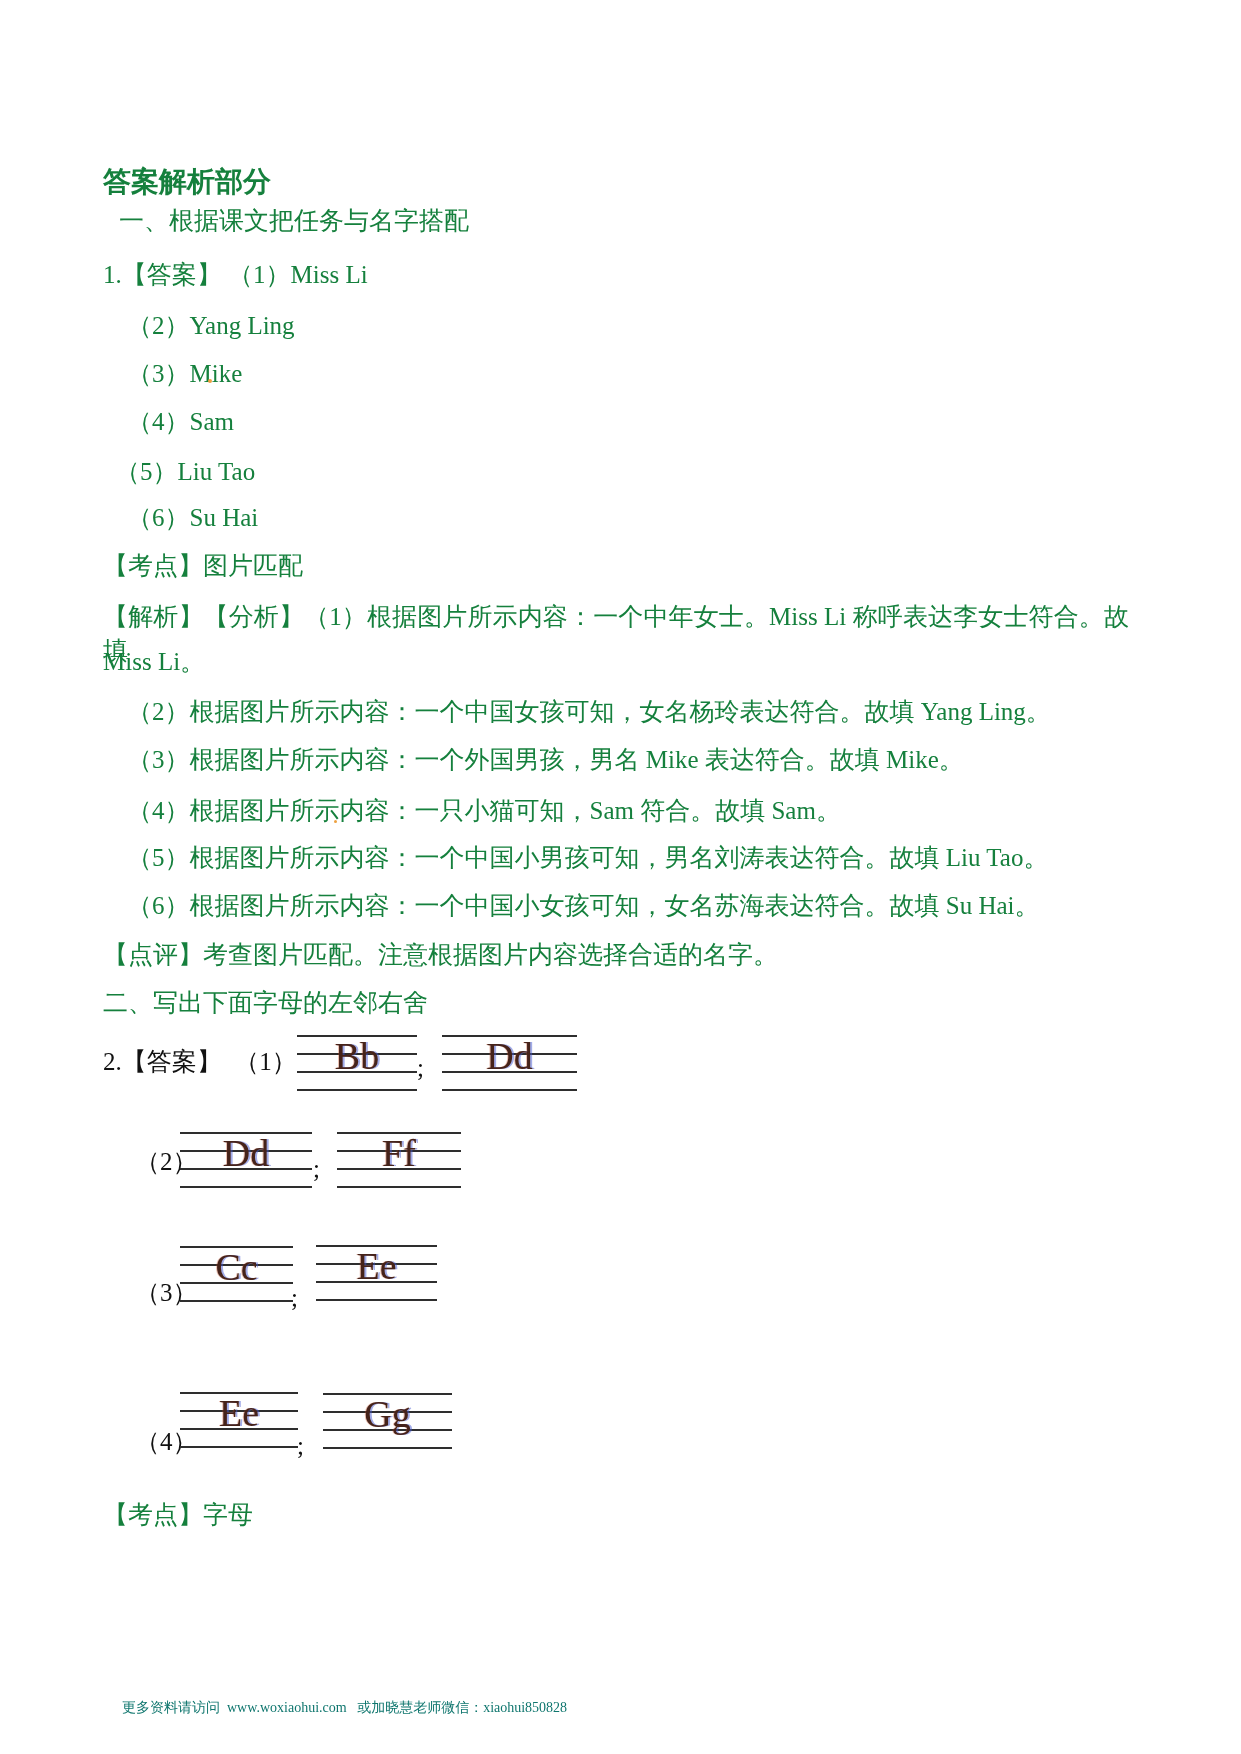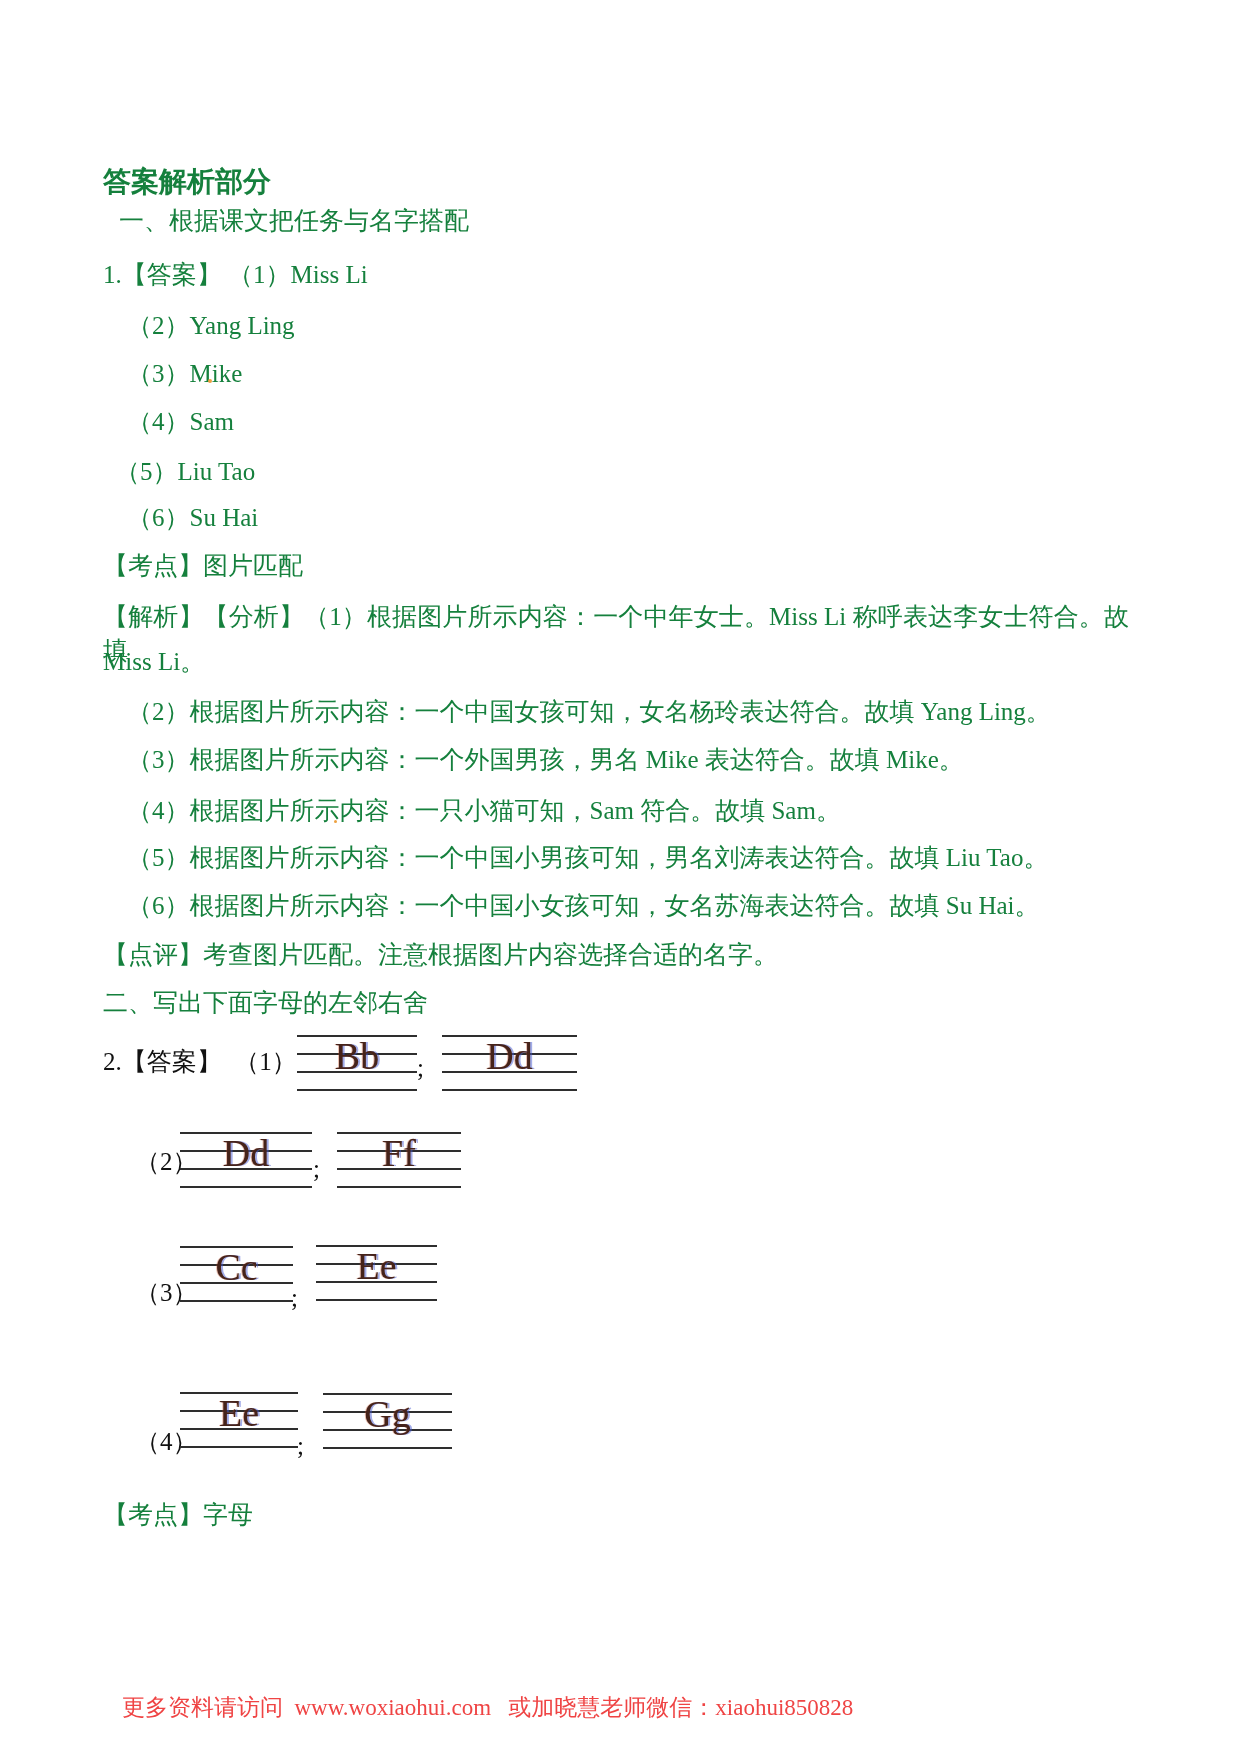--- a/index.html
+++ b/index.html
@@ -32,21 +32,21 @@
   .gl.l1{top:0}.gl.l2{top:18px}.gl.l3{top:36px}.gl.l4{top:54px}
   .guide .lt{
     position:absolute;left:0;right:0;top:2px;
     text-align:center;
     font-size:38px;line-height:38px;
     color:#46231a;
     text-shadow:2px 0 0 rgba(70,90,210,0.5), -1px 0 0 rgba(190,70,30,0.35);
   }
   .semi{position:absolute;font-size:25px;line-height:34px;color:#111;}
   .dot{position:absolute;border-radius:50%;background:#eda13f;}
-  .footer{font-size:23px;line-height:26px;color:#ef4444;}
+  .footer{font-size:14px;line-height:26px;color:#0f766e;}
 </style>
 </head>
 <body>
 
 <div class="page">
 
   <div class="ln title" style="left:103px;top:164px;">答案解析部分</div>
   <div class="ln" style="left:103px;top:204px;margin-left:16px;">一、根据课文把任务与名字搭配</div>
 
   <div class="ln" style="left:103px;top:258px;">1.【答案】 （1）Miss Li</div>

